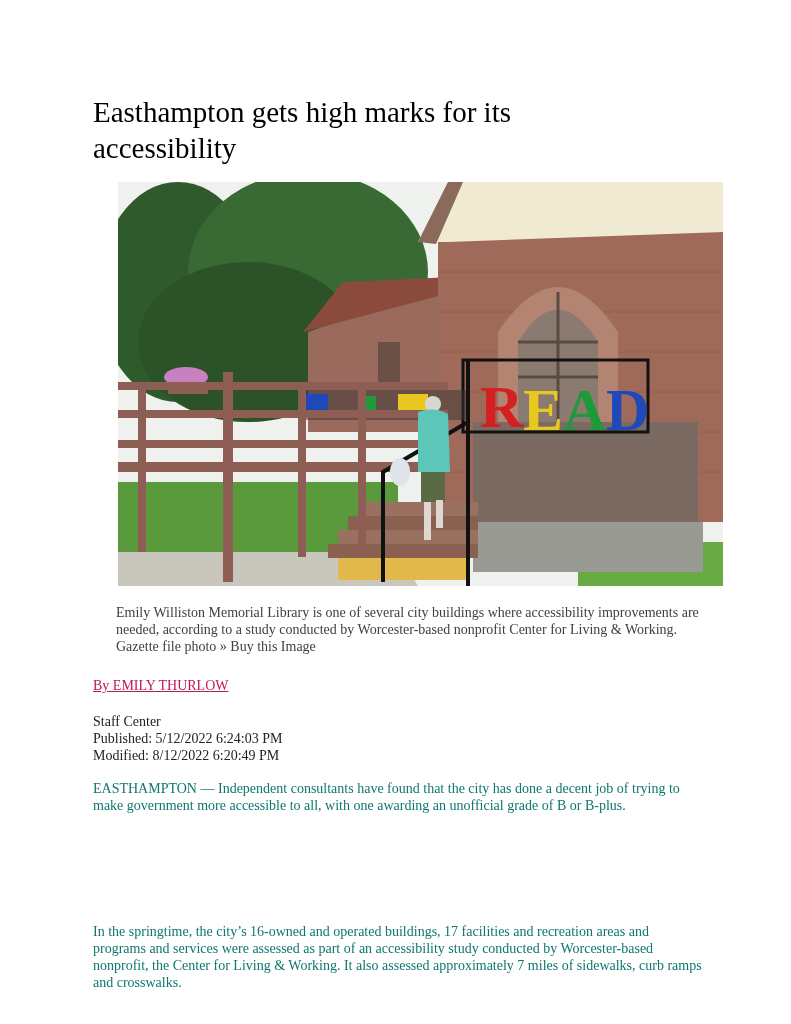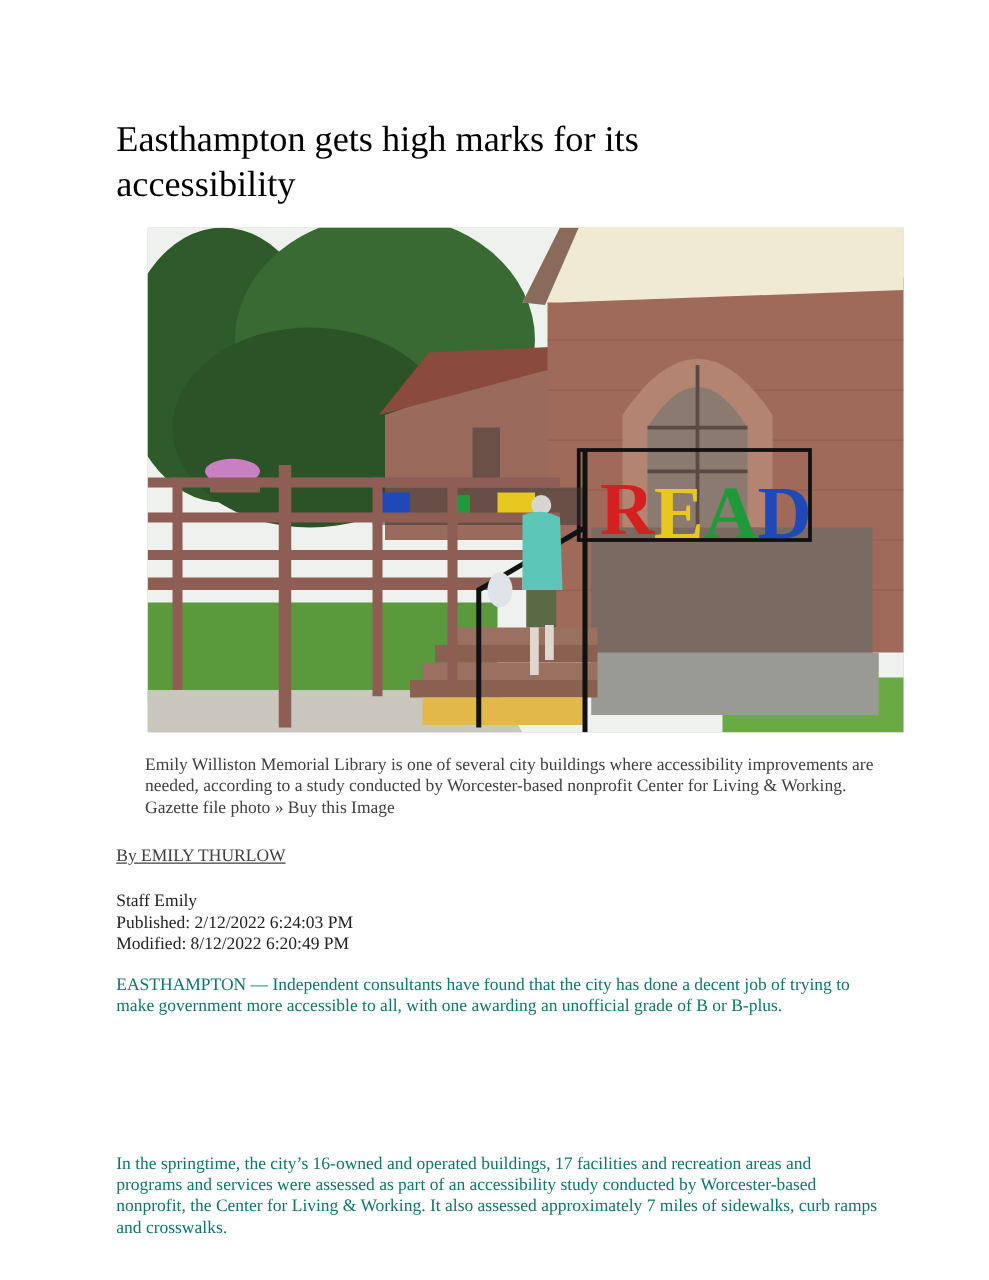--- a/index.html
+++ b/index.html
@@ -44,21 +44,21 @@
     font-size: 14px;
     line-height: 17px;
     color: #404040;
   }
   .byline {
     position: absolute;
     left: 93px;
     top: 677px;
     font-size: 14px;
     line-height: 17px;
-    color: #404040;
+    color: #be185d;
     text-decoration: underline;
     cursor: pointer;
   }
   .meta {
     position: absolute;
     left: 93px;
     top: 713px;
     font-size: 14px;
     line-height: 17px;
     color: #222;
@@ -164,19 +164,19 @@
     <rect x="318" y="318" width="7" height="28" fill="#e0d8d0"></rect>
     <ellipse cx="282" cy="290" rx="10" ry="14" fill="#dfe4ea"></ellipse>
   </svg>
 </div>
 
 <div class="caption">Emily Williston Memorial Library is one of several city buildings where accessibility improvements are needed, according to a study conducted by Worcester-based nonprofit Center for Living &amp; Working. Gazette file photo » Buy this Image</div>
 
 <a class="byline">By EMILY THURLOW</a>
 
 <div class="meta">
-  <div>Staff Emily</div>
-  <div>Published: 2/12/2022 6:24:03 PM</div>
+  <div>Staff Center</div>
+  <div>Published: 5/12/2022 6:24:03 PM</div>
   <div>Modified: 8/12/2022 6:20:49 PM</div>
 </div>
 
 <p class="para p1">EASTHAMPTON — Independent consultants have found that the city has done a decent job of trying to make government more accessible to all, with one awarding an unofficial grade of B or B-plus.</p>
 <p class="para p2">In the springtime, the city’s 16-owned and operated buildings, 17 facilities and recreation areas and programs and services were assessed as part of an accessibility study conducted by Worcester-based nonprofit, the Center for Living &amp; Working. It also assessed approximately 7 miles of sidewalks, curb ramps and crosswalks.</p>
 
 </body></html>

